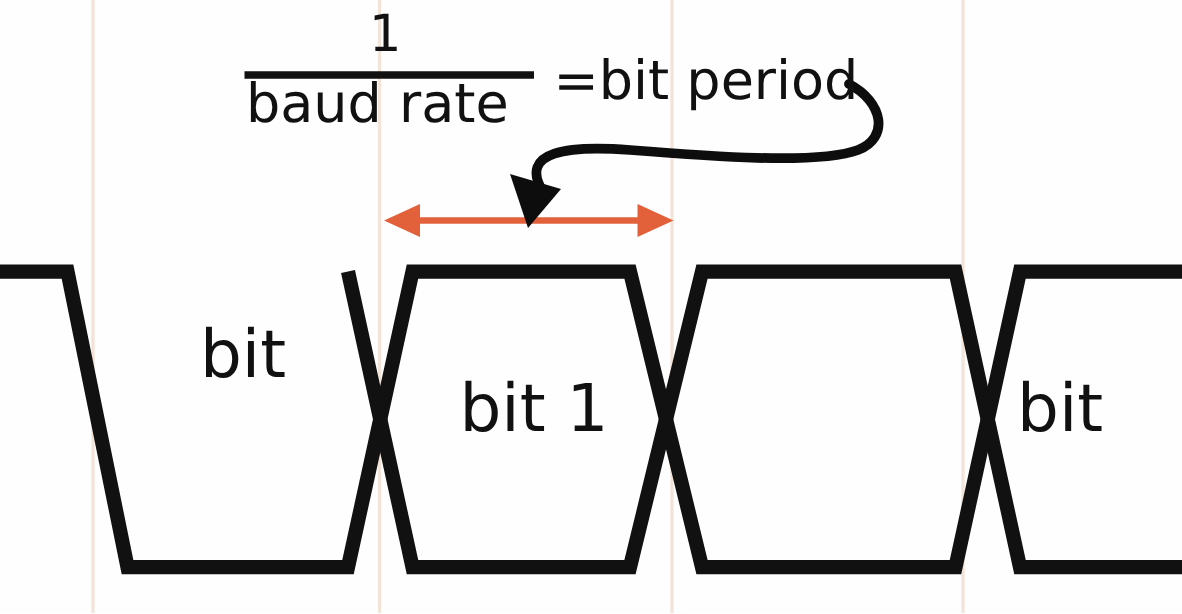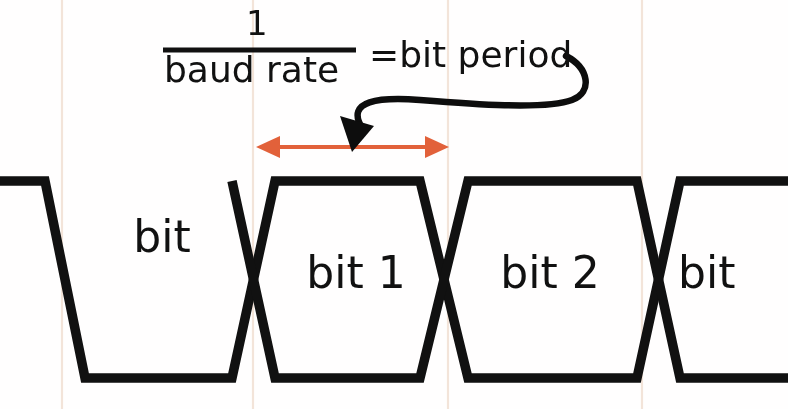--- a/index.html
+++ b/index.html
@@ -153,16 +153,15 @@
   </svg>
 
   <div class="lbl frac-num">1</div>
   <div class="lbl frac-den">baud rate</div>
   <div class="lbl eq-text">=bit period</div>
 
   <div class="bitlabel lbl-start">
     <div>bit</div>
   </div>
   <div class="bitlabel lbl-b1">bit 1</div>
-  <div class="bitlabel lbl-b2">bit 2</div>
   <div class="bitlabel lbl-b3">bit</div>
 
 </div>
 
 </body></html>

